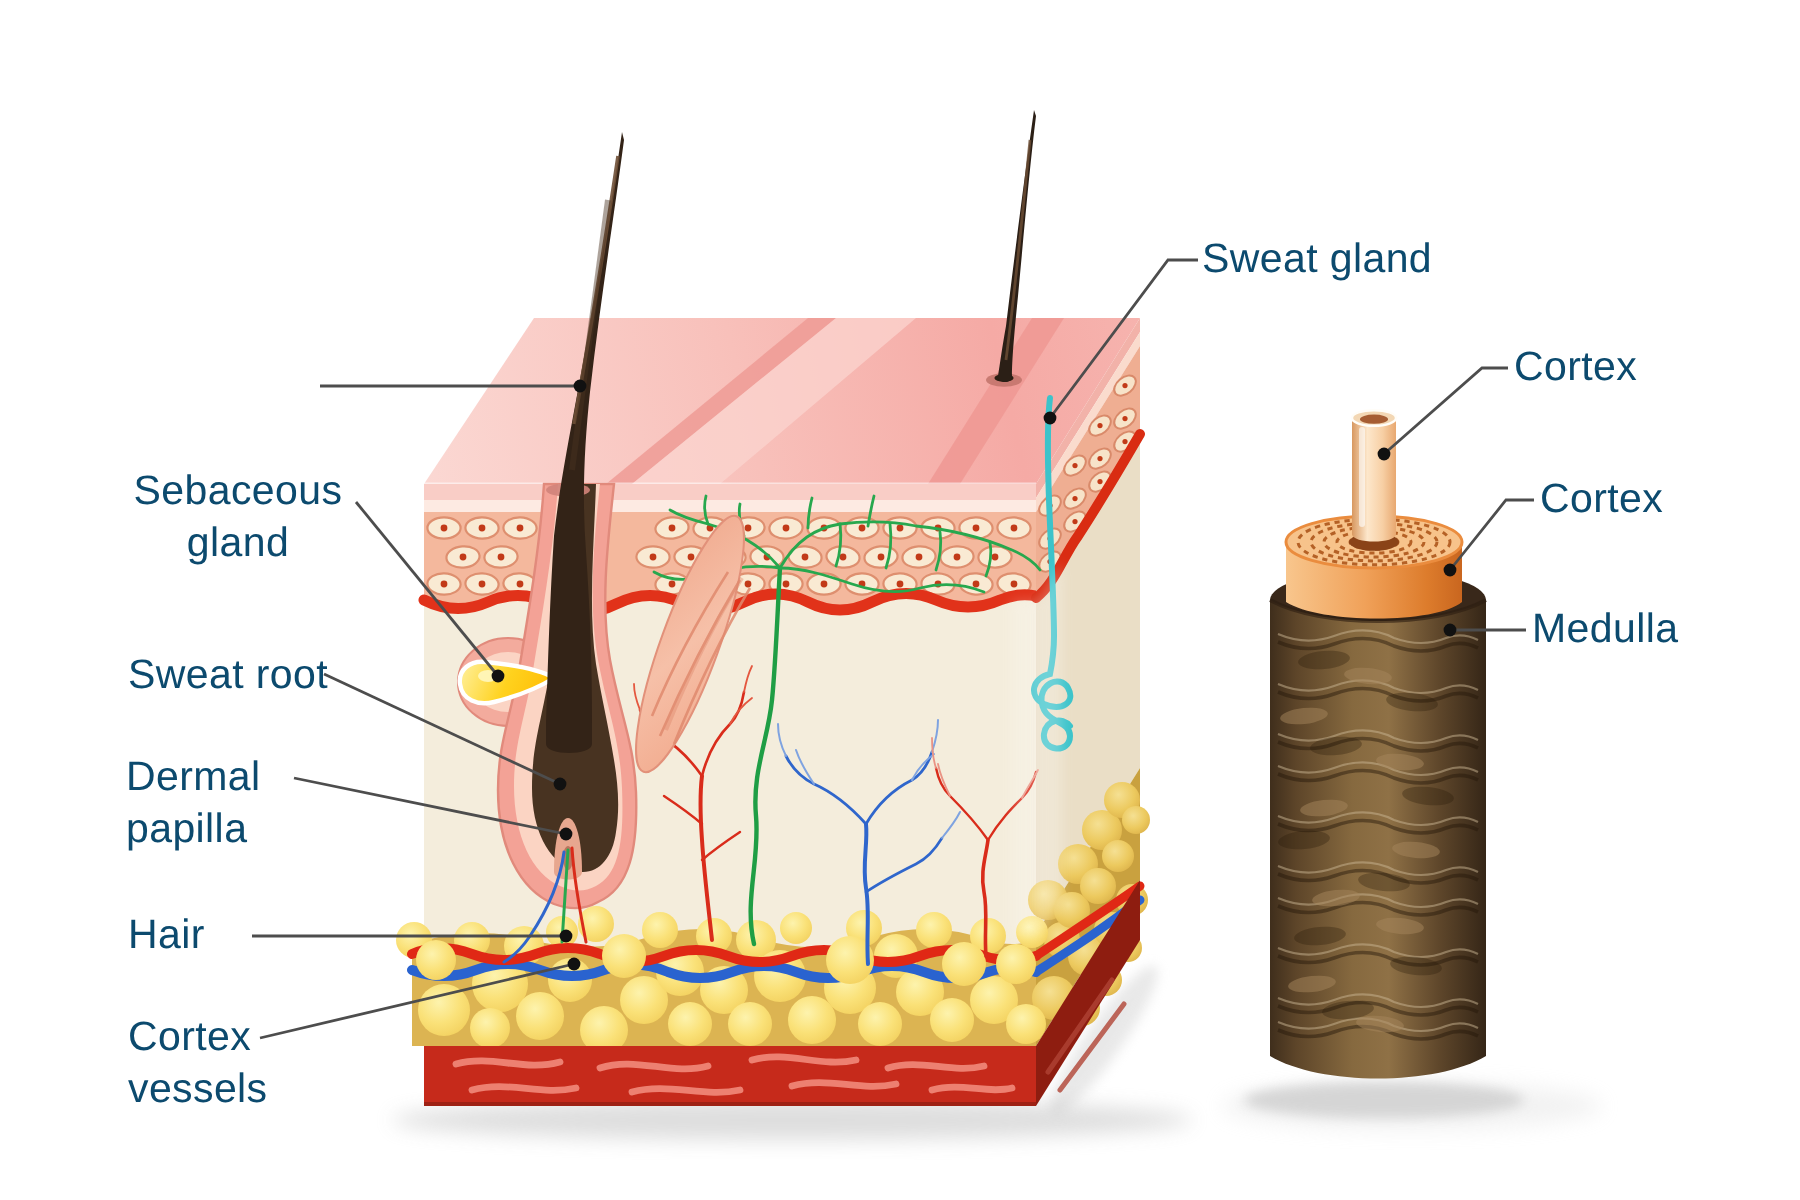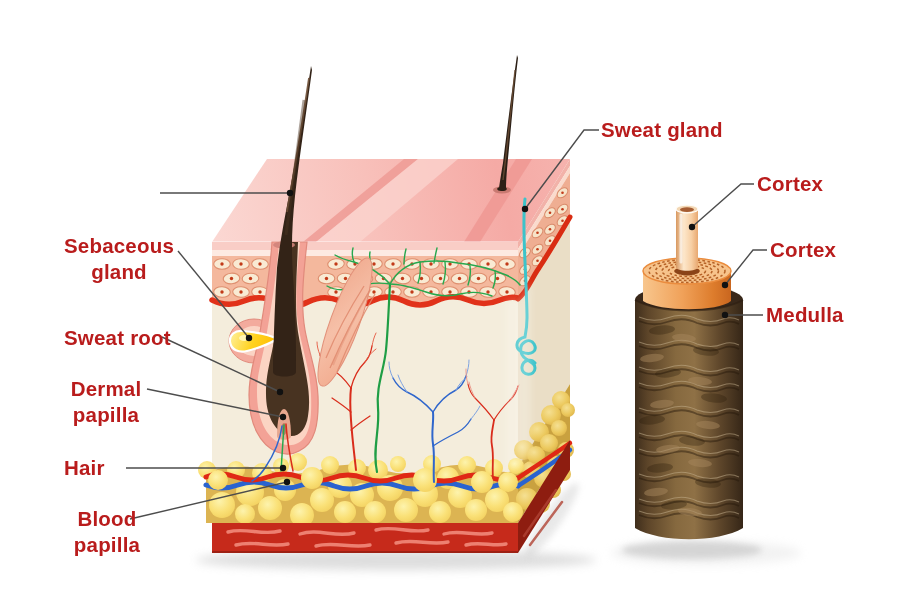--- a/index.html
+++ b/index.html
@@ -1,21 +1,21 @@
 <!DOCTYPE html>
 <html><head>
 <meta charset="utf-8">
 <style>
   html,body{margin:0;padding:0;background:#ffffff;}
   .stage{position:relative;width:900px;height:600px;background:#ffffff;overflow:hidden;
          font-family:"Liberation Sans",sans-serif;}
   .stage svg{position:absolute;left:0;top:0;}
-  .lbl{position:absolute;font-size:20.5px;line-height:26px;color:#b91c1c;
-       font-family:"Liberation Sans",sans-serif;letter-spacing:.2px;font-weight:bold;}
-  .w110{width:112px;text-align:center;} .w86{width:86px;text-align:center;} .nw{white-space:nowrap;}
+  .lbl{position:absolute;font-size:20.5px;line-height:26px;color:#0c4a6e;
+       font-family:"Liberation Sans",sans-serif;letter-spacing:.2px;}
+  .w110{width:112px;text-align:center;} .w86{width:86px;} .nw{white-space:nowrap;}
 </style>
 </head>
 <body>
 
 <div class="stage">
 
 <svg width="900" height="600" viewBox="0 0 900 600">
   <defs>
     <filter id="blur3" x="-50%" y="-50%" width="200%" height="200%">
           <feGaussianBlur stdDeviation="3"></feGaussianBlur>
@@ -495,19 +495,19 @@
         <circle cx="692" cy="227" r="3.2"></circle>
     <circle cx="725" cy="285" r="3.2"></circle>
         <circle cx="725" cy="315" r="3.2"></circle>
   </g>
 </svg>
 
 <div class="lbl w110" style="left:63px;top:233px">Sebaceous gland</div>
 <div class="lbl nw" style="left:64px;top:325px">Sweat root</div>
 <div class="lbl w86" style="left:63px;top:376px">Dermal papilla</div>
 <div class="lbl nw" style="left:64px;top:455px">Hair</div>
-<div class="lbl w86" style="left:64px;top:506px">Blood papilla</div>
+<div class="lbl w86" style="left:64px;top:506px">Cortex vessels</div>
 <div class="lbl nw" style="left:601px;top:117px">Sweat gland</div>
 <div class="lbl nw" style="left:757px;top:171px">Cortex</div>
 <div class="lbl nw" style="left:770px;top:237px">Cortex</div>
 <div class="lbl nw" style="left:766px;top:302px">Medulla</div>
 
 </div>
 
 </body></html>

